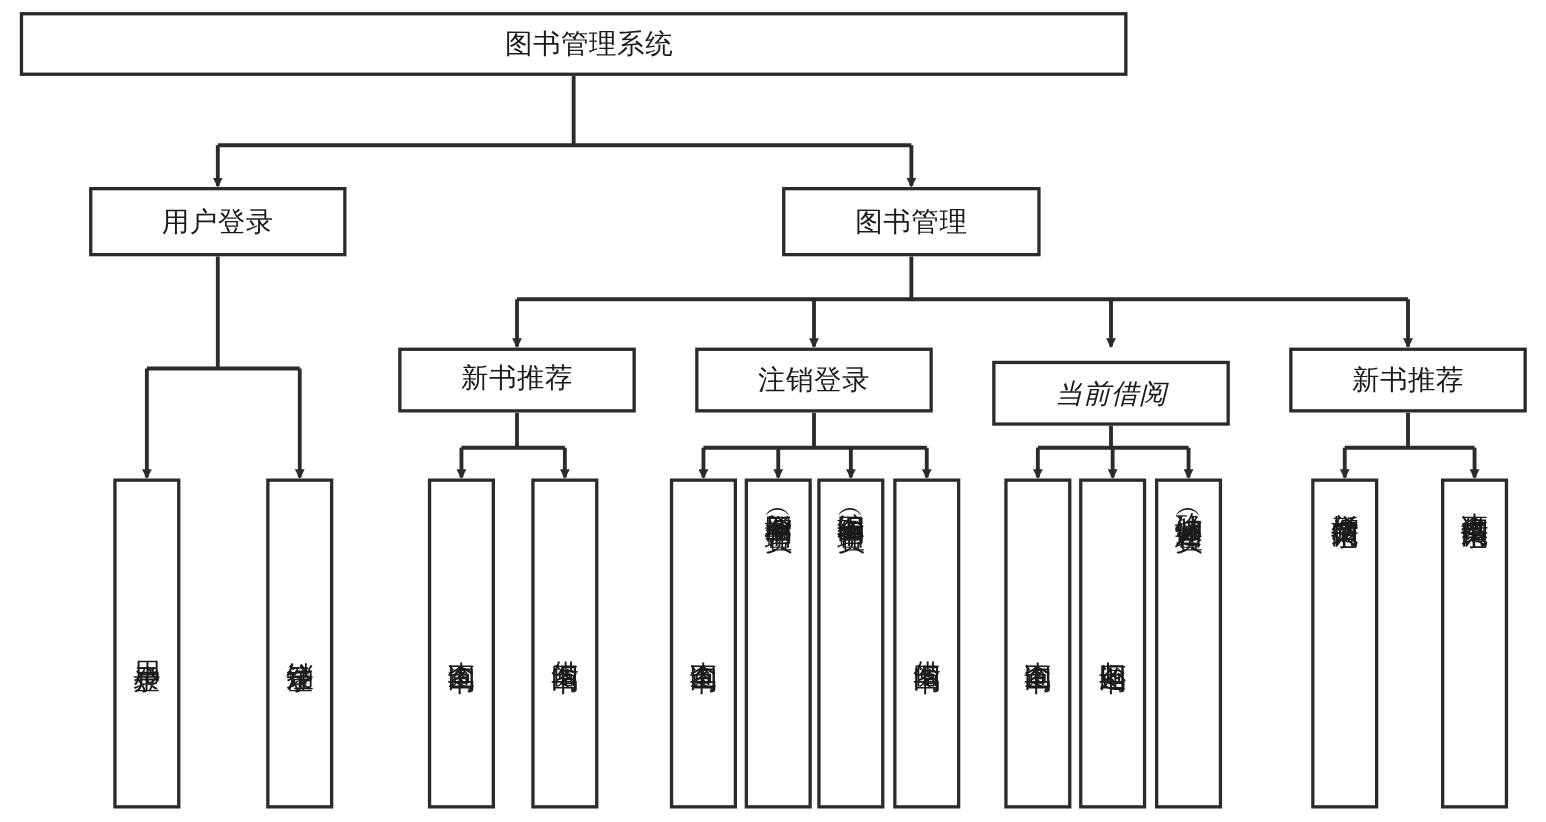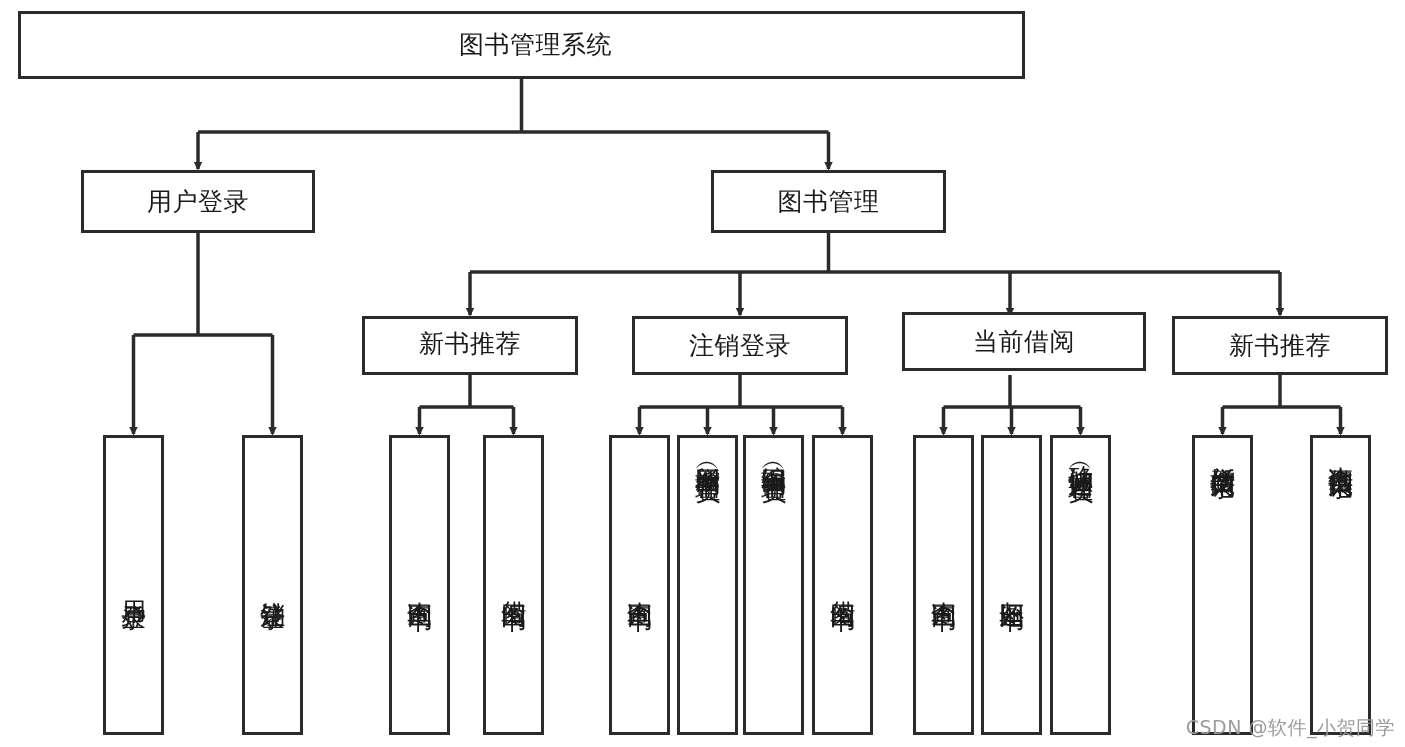--- a/index.html
+++ b/index.html
@@ -111,36 +111,36 @@
         <path d="M1011.5,407 L1011.5,434" marker-end="url(#arrowhead)"></path>
         <path d="M1080.5,407 L1080.5,434" marker-end="url(#arrowhead)"></path>
         <path d="M1280,375 L1280,407"></path>
         <path d="M1222.5,407 L1340.5,407"></path>
         <path d="M1222.5,407 L1222.5,434" marker-end="url(#arrowhead)"></path>
         <path d="M1340.5,407 L1340.5,434" marker-end="url(#arrowhead)"></path>
       </g>
   </svg>
 
   <div id="nodes-layer">
-      <div class="node-box" style="left: 18px; top: 11px; width: 1007px; height: 68px; padding-left: 28px;">
+      <div class="node-box" style="left: 18px; top: 11px; width: 1007px; height: 58px; padding-left: 28px;">
         <span class="node-label-h">图书管理系统</span>
       </div>
       <div class="node-box" style="left: 81px; top: 170px; width: 234px; height: 63px;">
         <span class="node-label-h">用户登录</span>
       </div>
       <div class="node-box" style="left: 711px; top: 170px; width: 235px; height: 63px;">
         <span class="node-label-h">图书管理</span>
       </div>
       <div class="node-box" style="left: 362px; top: 316px; width: 216px; height: 59px; font-family: Liberation Mono, monospace;">
         <span class="node-label-h">新书推荐</span>
       </div>
       <div class="node-box" style="left: 632px; top: 316px; width: 216px; height: 59px;">
         <span class="node-label-h">注销登录</span>
       </div>
-      <div class="node-box" style="left: 902px; top: 312px; width: 244px; height: 59px;">
+      <div class="node-box" style="left: 902px; top: 328px; width: 216px; height: 59px; font-style: italic;">
         <span class="node-label-h">当前借阅</span>
       </div>
       <div class="node-box" style="left: 1172px; top: 316px; width: 216px; height: 59px;">
         <span class="node-label-h">新书推荐</span>
       </div>
       <div class="node-box leaf-box center-align" style="left: 103px; top: 435px; width: 61px; height: 300px;">
         <span class="node-label-v">用户登录</span>
       </div>
       <div class="node-box leaf-box center-align" style="left: 242px; top: 435px; width: 61px; height: 300px;">
         <span class="node-label-v">注销登录</span>
@@ -173,14 +173,13 @@
         <span class="node-label-v">确认归还（管理员）</span>
       </div>
       <div class="node-box leaf-box" style="left: 1192px; top: 435px; width: 61px; height: 300px;">
         <span class="node-label-v">新增借阅记录</span>
       </div>
       <div class="node-box leaf-box" style="left: 1310px; top: 435px; width: 61px; height: 300px;">
         <span class="node-label-v">查询借阅记录</span>
       </div>
     </div>
 
-  <div id="watermark">CSDN @软件_小贺同学</div>
 </div>
 
 </body></html>

